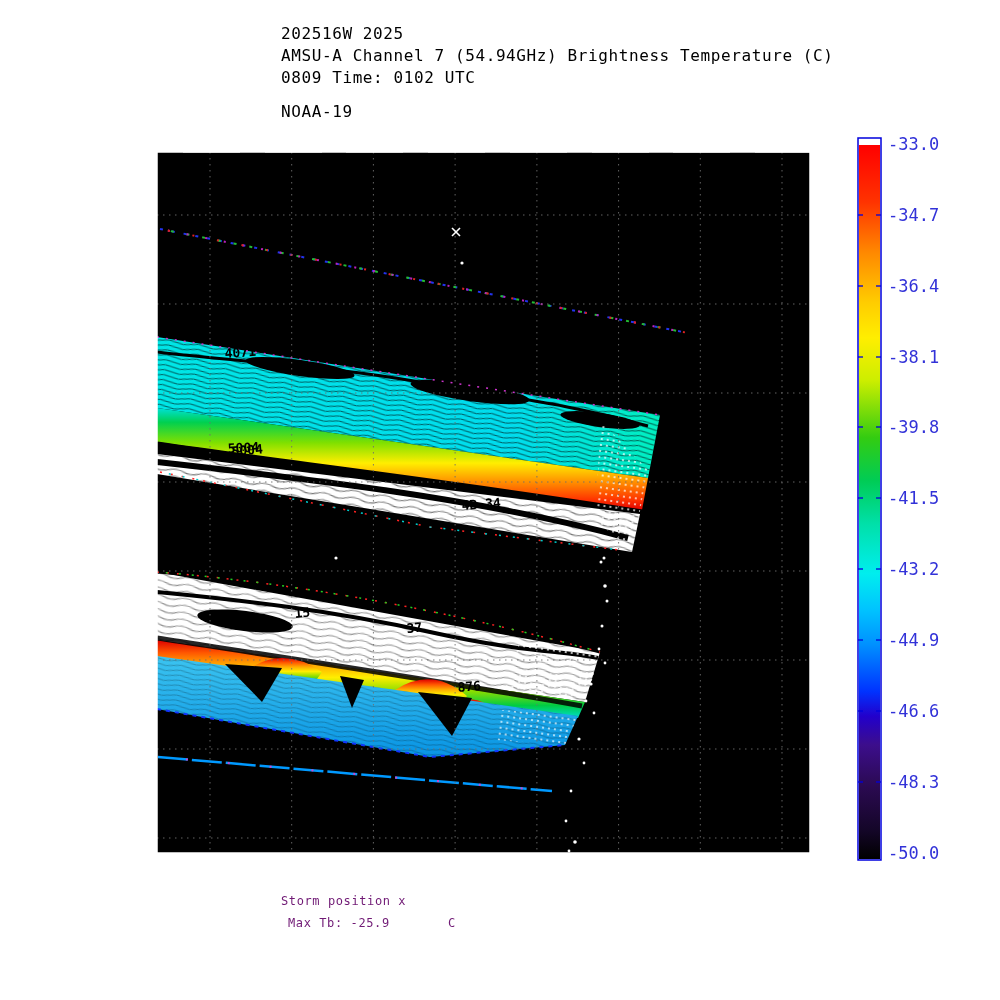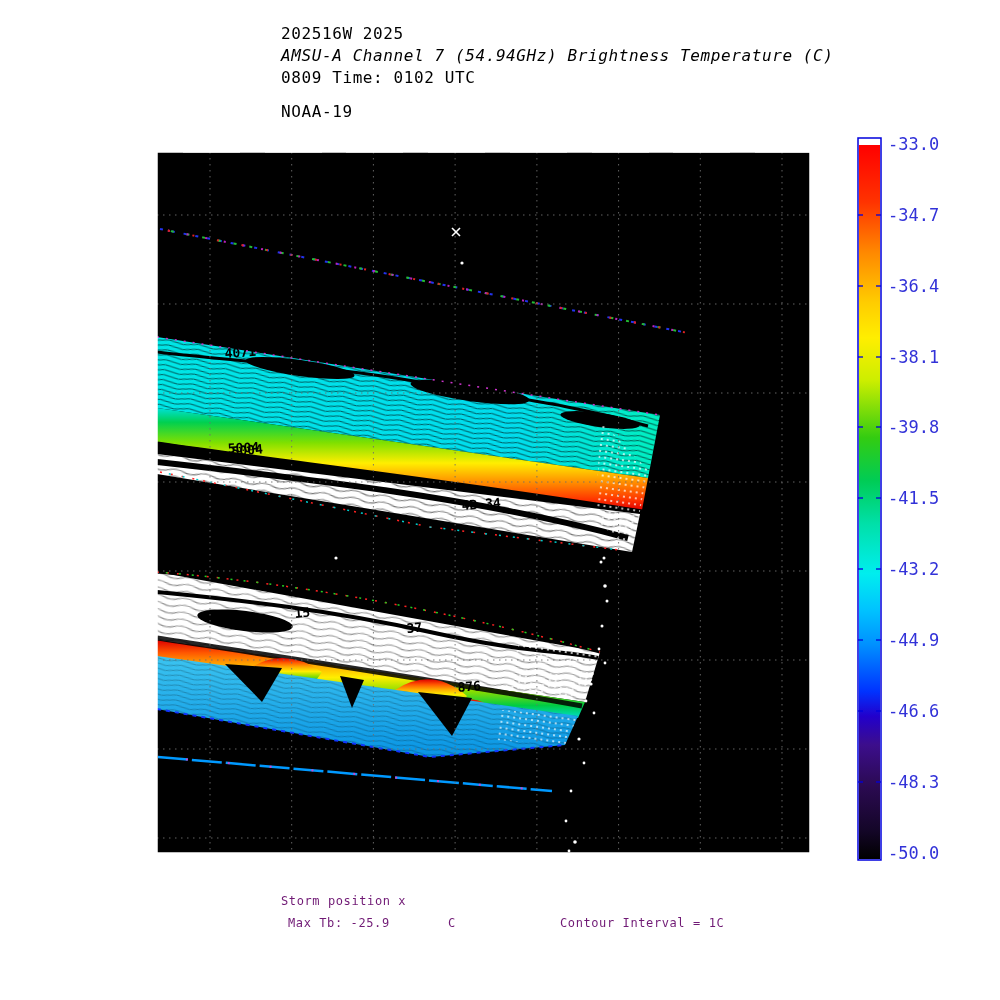--- a/index.html
+++ b/index.html
@@ -11,28 +11,27 @@
   .axlab{fill:#ffffff;font-size:19px;}
   .cblab{fill:#3232d8;font-size:17px;}
   .ctlab{fill:#000000;font-size:13px;font-weight:bold;}
 </style>
 </head>
 <body>
 
 <div class="page">
 
   <div class="titleline" style="top:24px;">202516W 2025</div>
-  <div class="titleline" style="top:46px;font-style:italic;">AMSU-A Channel 7 (54.94GHz) Brightness Temperature (C)</div>
+  <div class="titleline" style="top:46px;">AMSU-A Channel 7 (54.94GHz) Brightness Temperature (C)</div>
   <div class="titleline" style="top:68px;">0809 Time: 0102 UTC</div>
   <div class="titleline" style="top:102px;">NOAA-19</div>
 
   <div class="footline" style="left:281px;top:894px;">Storm position x</div>
   <div class="footline" style="left:288px;top:916px;">Max Tb: -25.9</div>
   <div class="footline" style="left:448px;top:916px;">C</div>
-  <div class="footline" style="left:560px;top:916px;">Contour Interval = 1C</div>
 
   <svg width="1000" height="1000" style="position:absolute;left:0;top:0;">
     <defs>
       <clipPath id="plotclip">
           <rect x="157" y="152" width="653" height="701"></rect>
         </clipPath>
 
       <linearGradient id="rb1" x1="0" y1="0" x2="0" y2="1">
         <stop offset="0" stop-color="#00e0d8"></stop>
         <stop offset="0.14" stop-color="#00d050"></stop>

